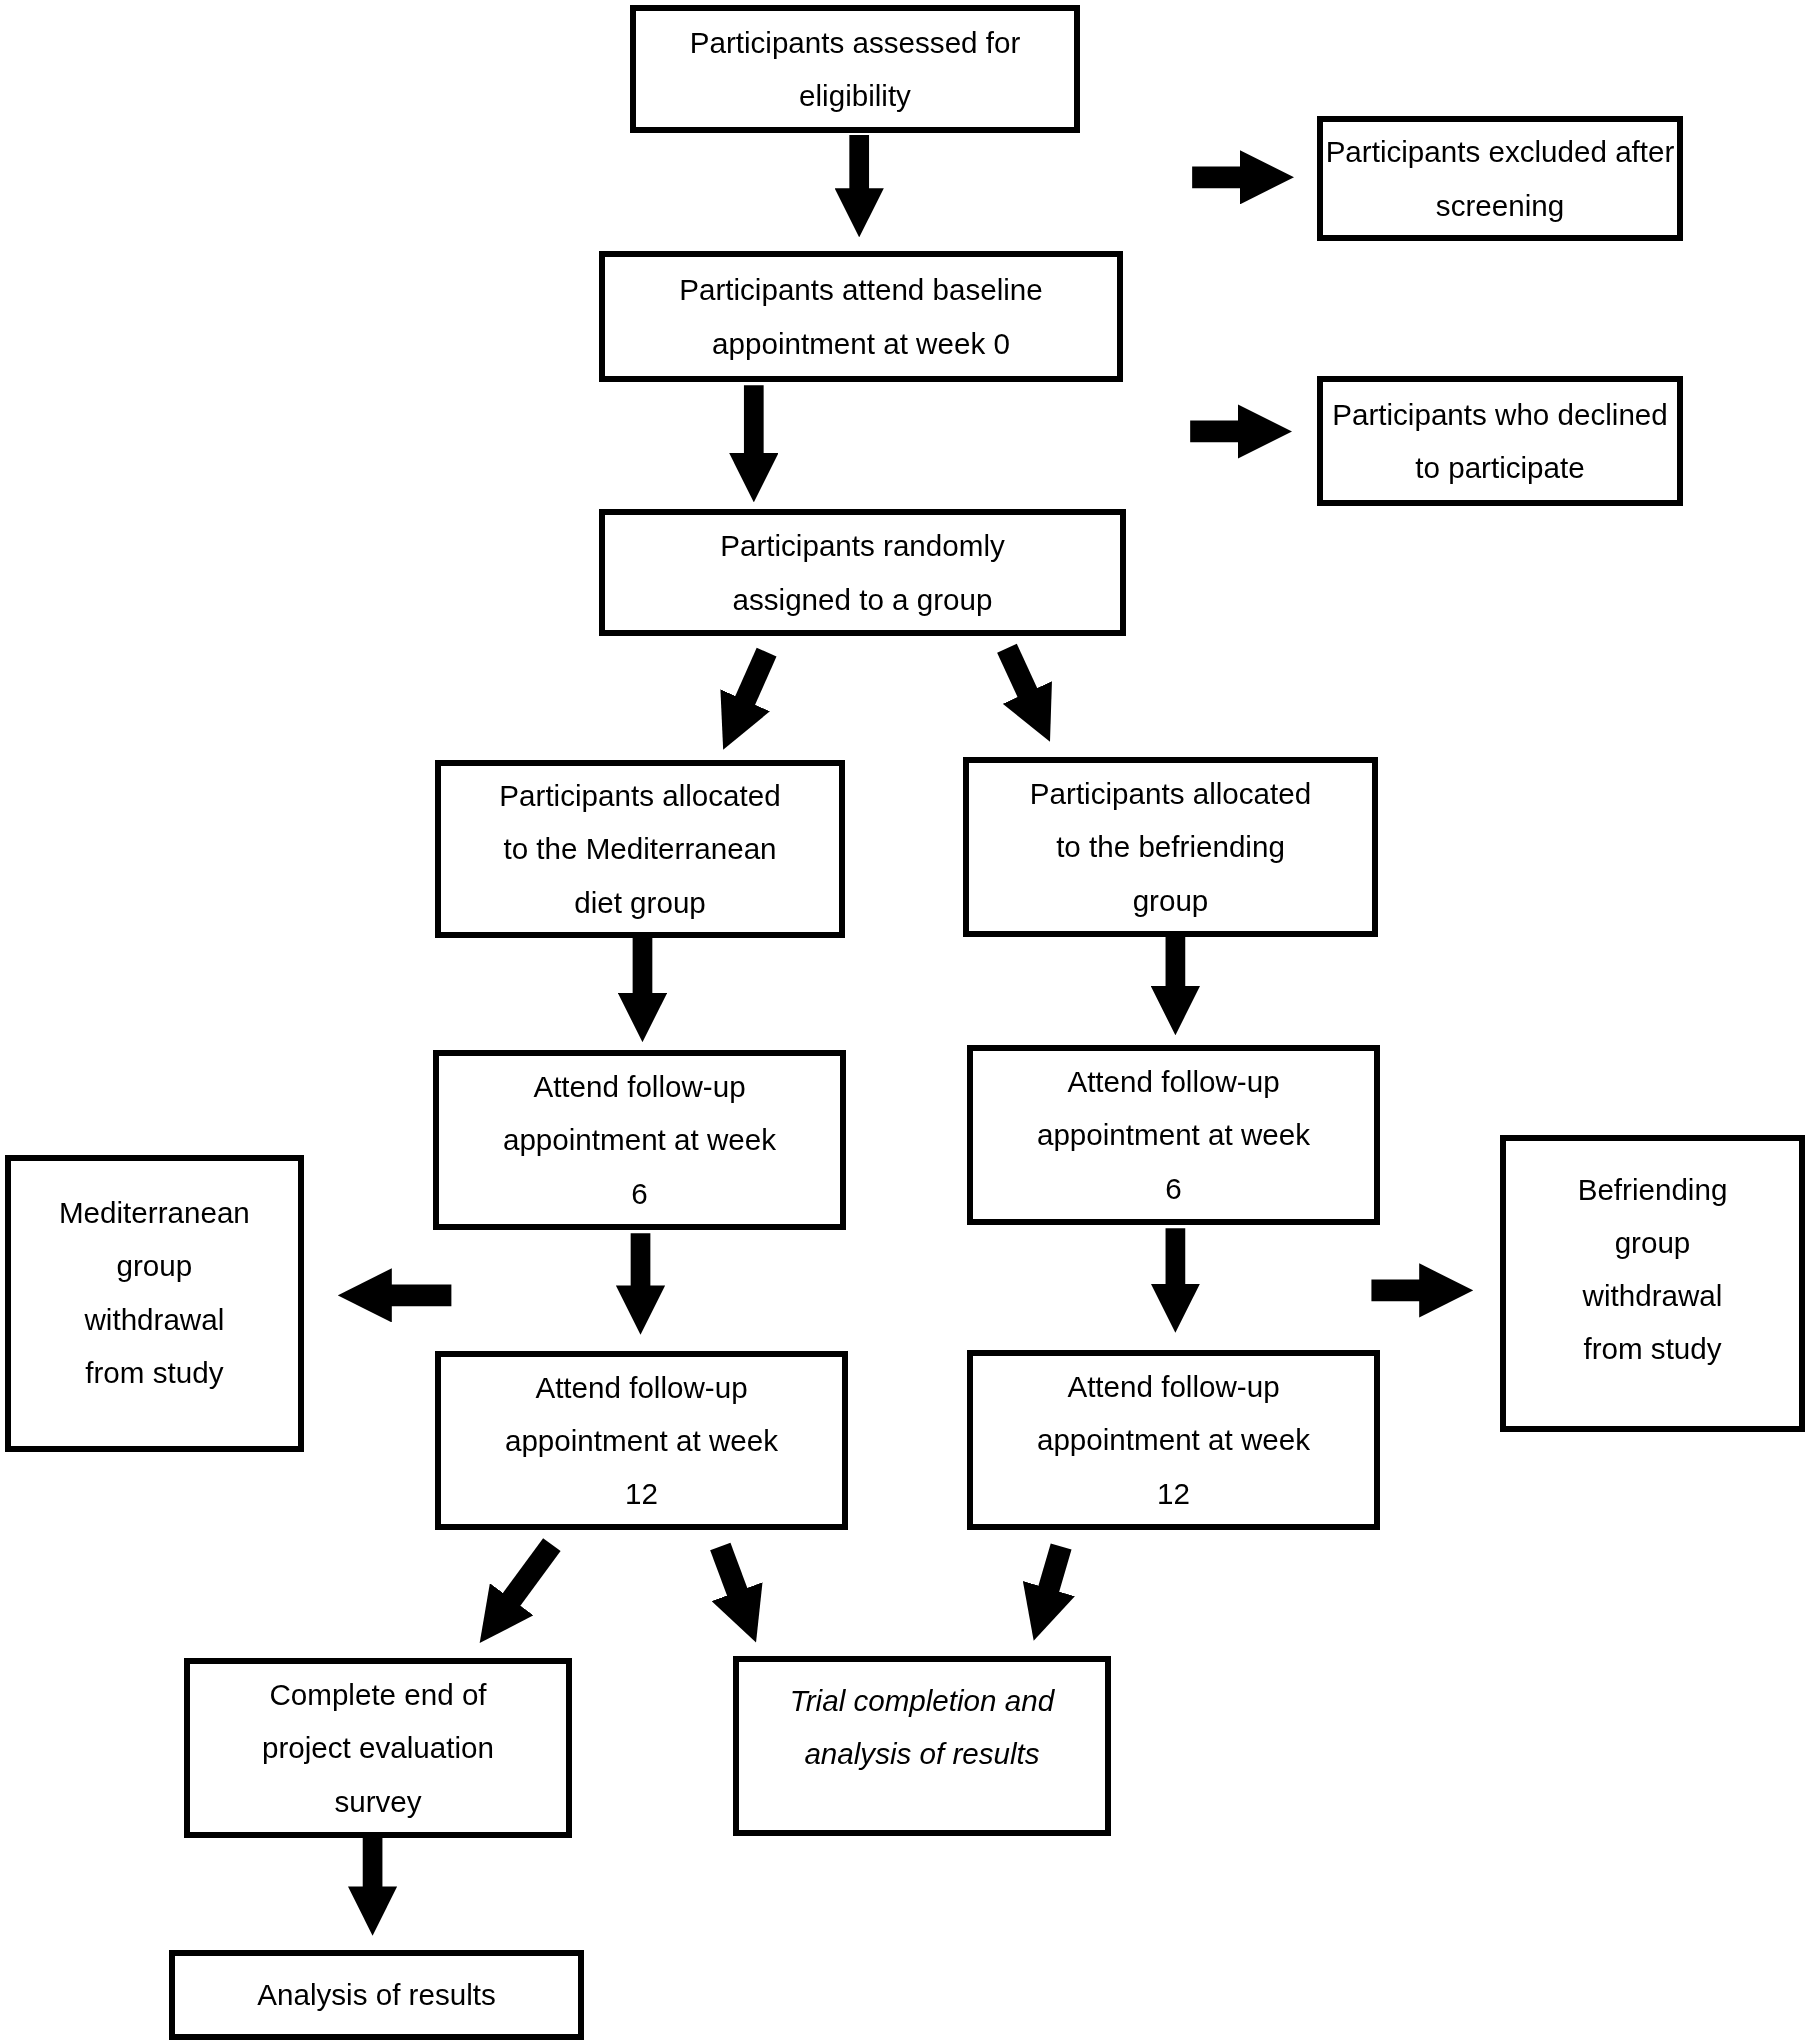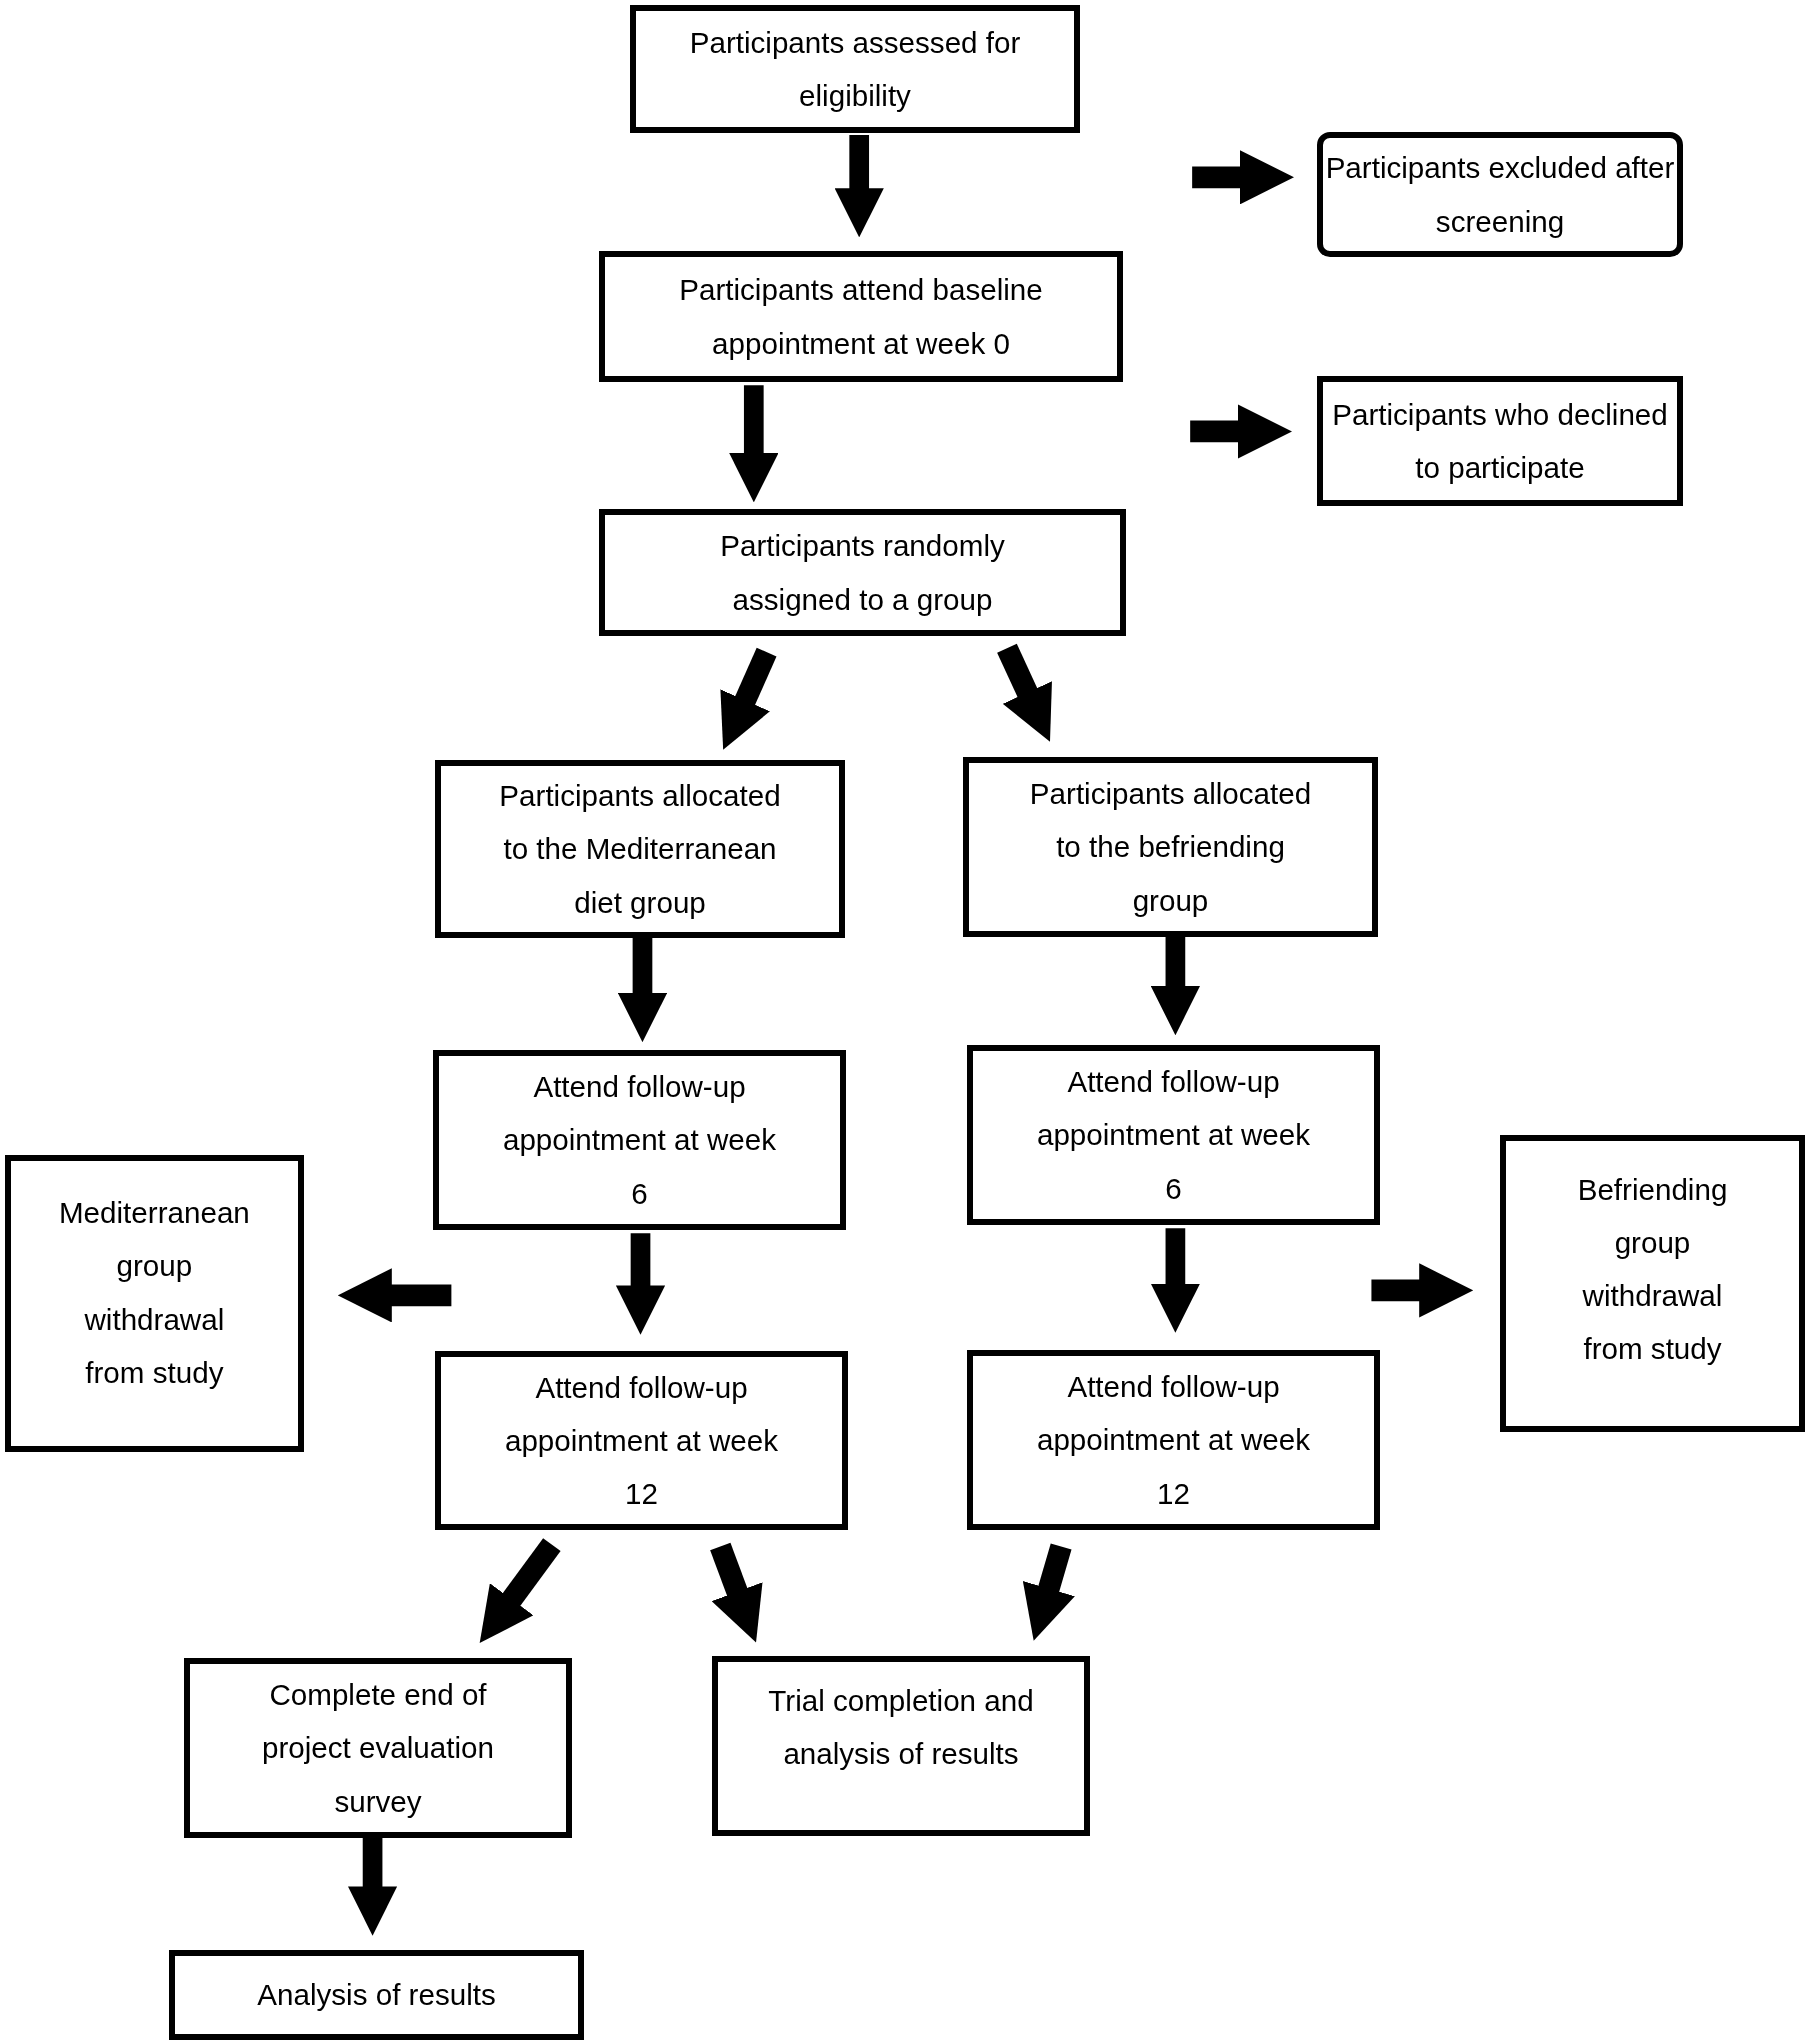--- a/index.html
+++ b/index.html
@@ -37,34 +37,34 @@
     white-space: pre-line;
     color: #000000;
     font-size: 29.6px;
     line-height: 1.8;
   }
   .node.top-align {
     align-items: flex-start;
   }
   
   #n-assessed        { left: 630px;  top: 4.9px;    width: 450px; height: 128px; }
-  #n-excluded        { left: 1317px; top: 132px;  width: 366px; height: 125px; border-radius: 13px; }
+  #n-excluded        { left: 1317px; top: 116px;  width: 366px; height: 125px; }
   #n-baseline        { left: 599px;  top: 251px;  width: 524px; height: 131px; }
   #n-declined        { left: 1317px; top: 376px;  width: 366px; height: 130px; }
   #n-randomized      { left: 599px;  top: 509px;  width: 527px; height: 127px; }
   #n-med-alloc       { left: 435px;  top: 760px;  width: 410px; height: 178px; }
   #n-bef-alloc       { left: 963px;  top: 757px;  width: 415px; height: 180px; }
   #n-med-week6       { left: 433px;  top: 1050px; width: 413px; height: 180px; }
   #n-bef-week6       { left: 967px;  top: 1045px; width: 413px; height: 180px; }
   #n-med-withdrawal  { left: 4.9px;    top: 1155px; width: 299px; height: 297px; padding-top: 25px; }
   #n-bef-withdrawal  { left: 1500px; top: 1135px; width: 305px; height: 297px; padding-top: 21.7px; text-align: center; }
   #n-med-week12      { left: 435px;  top: 1351px; width: 413px; height: 179px; }
   #n-bef-week12      { left: 967px;  top: 1350px; width: 413px; height: 180px; }
   #n-survey          { left: 184px;  top: 1658px; width: 388px; height: 180px; align-items: center; }
-  #n-trial           { left: 712px;  top: 1656px; width: 378px; height: 180px; padding-top: 11.8px; }
+  #n-trial           { left: 733px;  top: 1656px; width: 378px; height: 180px; padding-top: 11.8px; font-style: italic; }
   #n-analysis        { left: 169px;  top: 1950px; width: 415px; height: 90px;  }
 </style>
 </head>
 <body>
 
 <div id="canvas">
 
   <svg id="arrow-layer" viewBox="0 0 1837 2074" xmlns="http://www.w3.org/2000/svg">
     <defs>
       <marker id="ah" viewBox="0 0 2.5 2.5" refX="0.25" refY="1.25" markerWidth="2.5" markerHeight="2.5" orient="auto">

